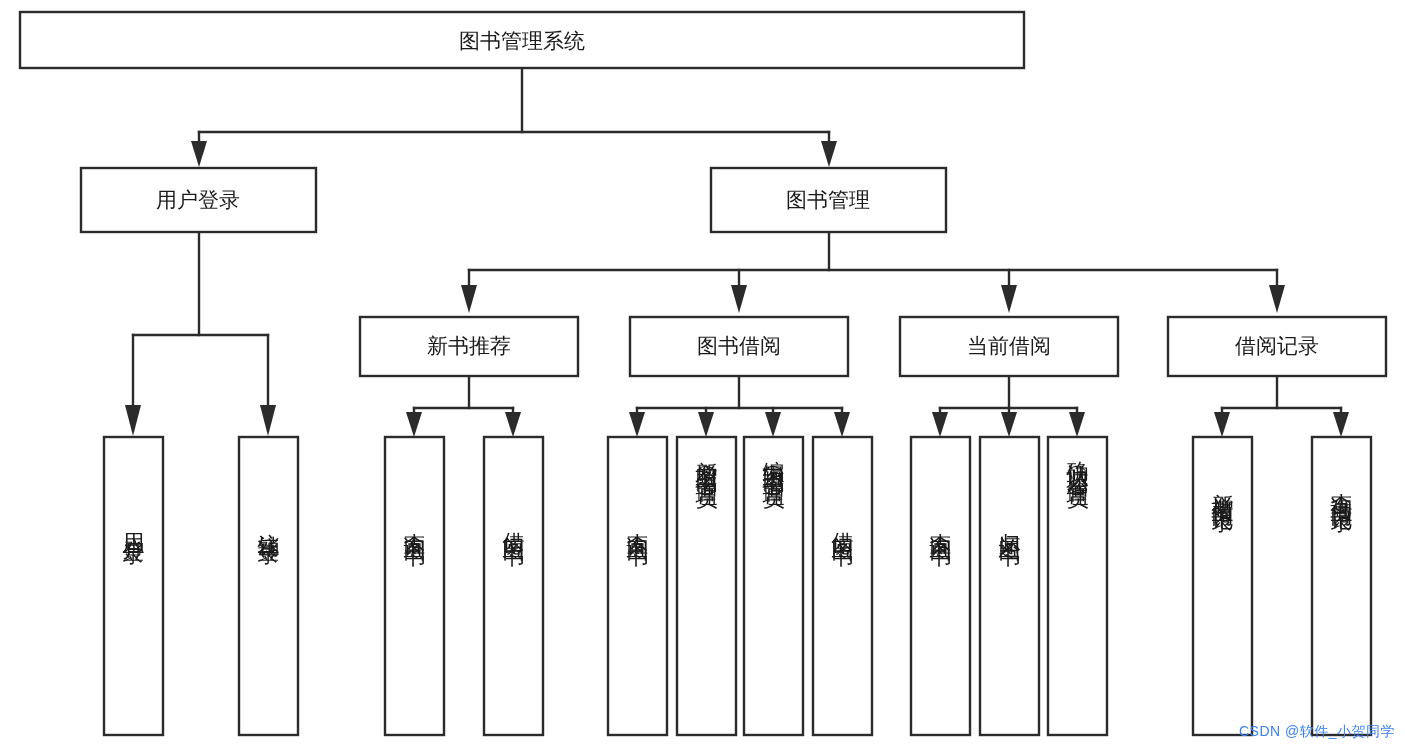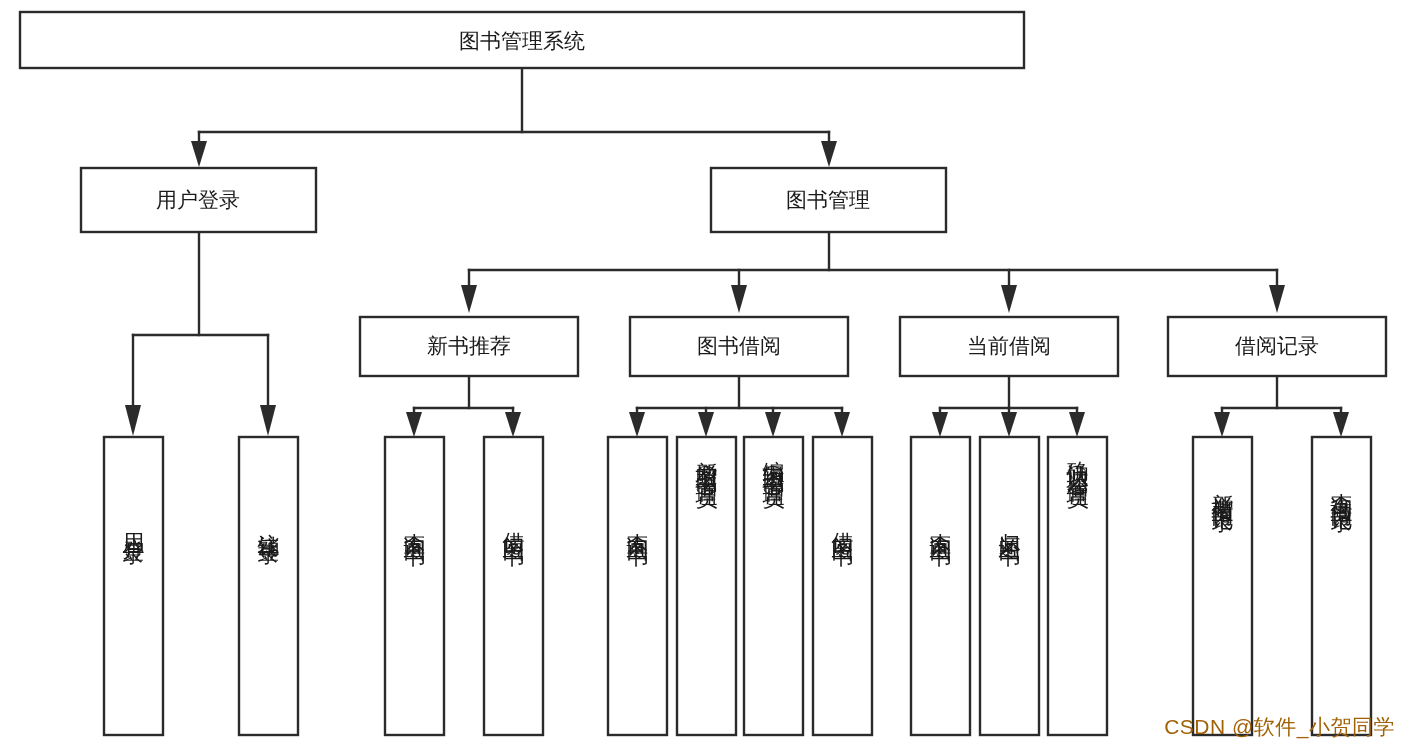--- a/index.html
+++ b/index.html
@@ -64,22 +64,22 @@
     letter-spacing: 4px;
     color: #1a1a1a;
     white-space: nowrap;
     text-align: start;
   }
   .watermark {
     position: absolute;
     right: 10px;
     bottom: 6px;
     font-family: "Liberation Sans", "DejaVu Sans", sans-serif;
-    font-size: 21px;
-    color: #a16207;
+    font-size: 14px;
+    color: #3b82f6;
     letter-spacing: 0.5px;
     white-space: nowrap;
   }
 </style>
 </head>
 <body>
 
 <div id="diagram-root">
 
   <svg class="diagram" viewBox="0 0 1405 747">

